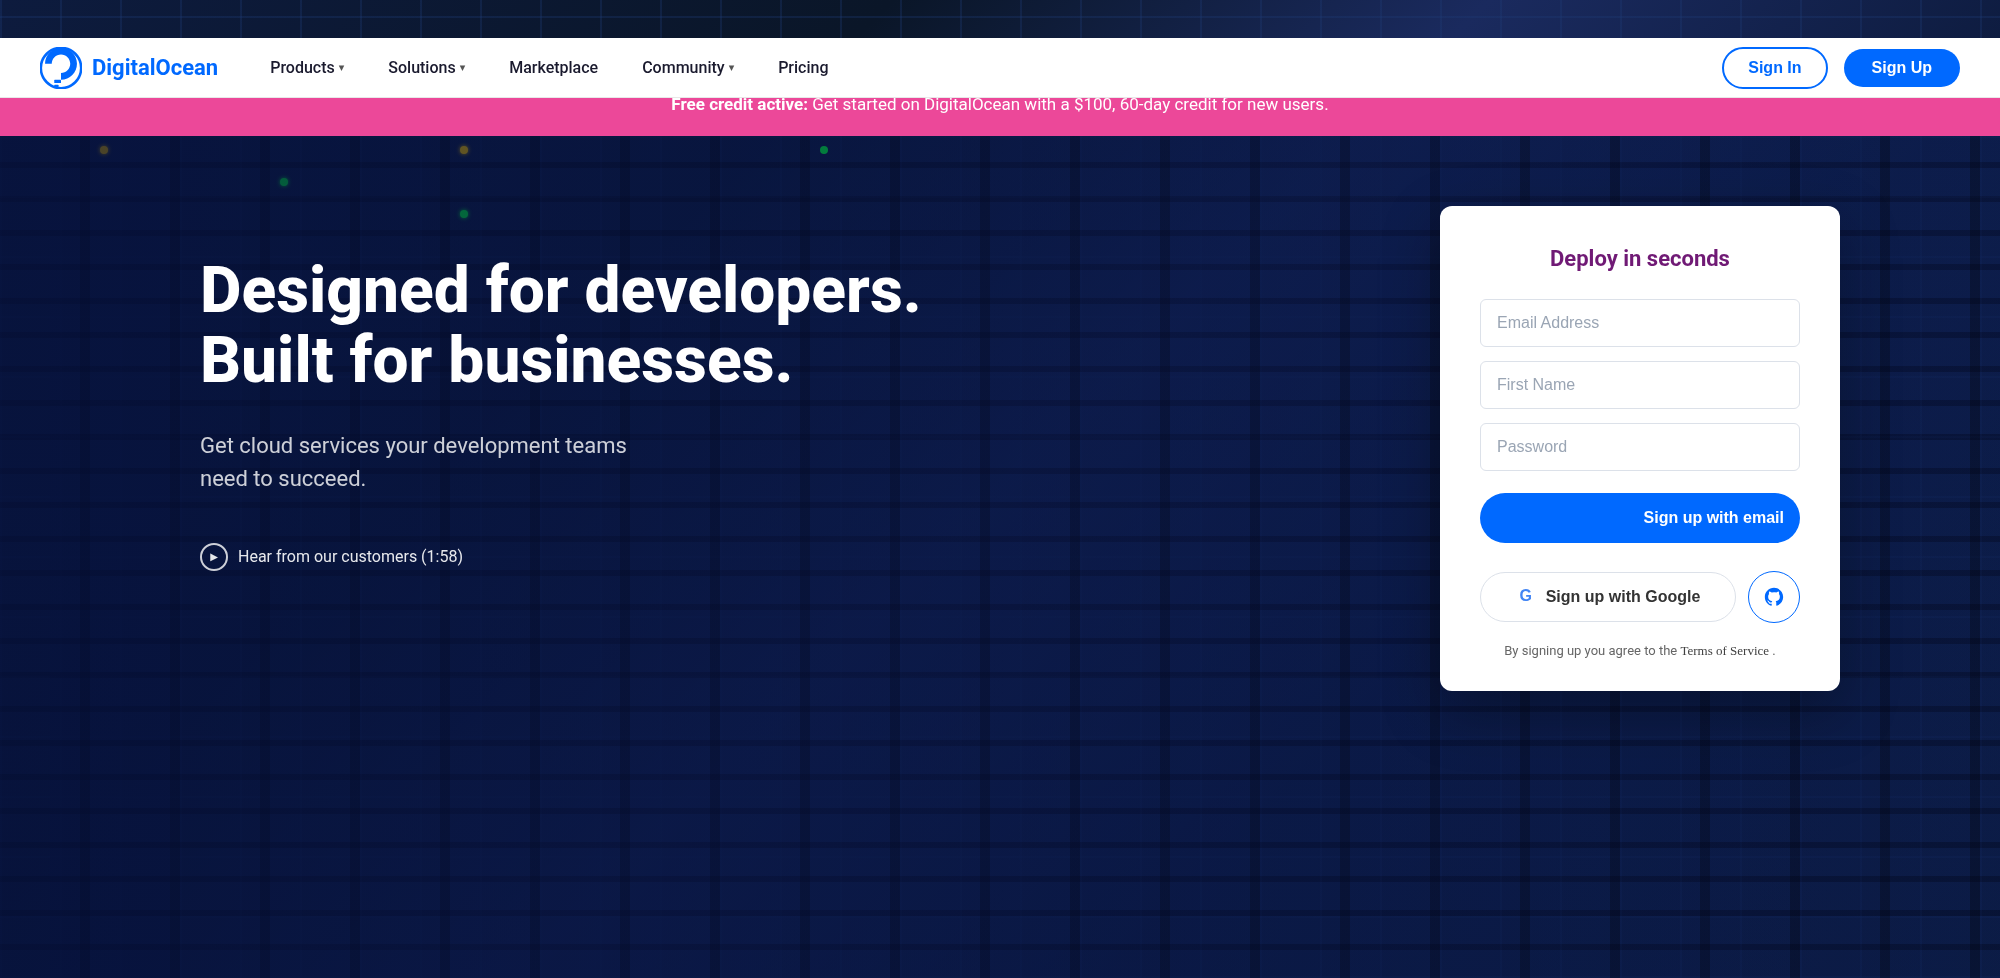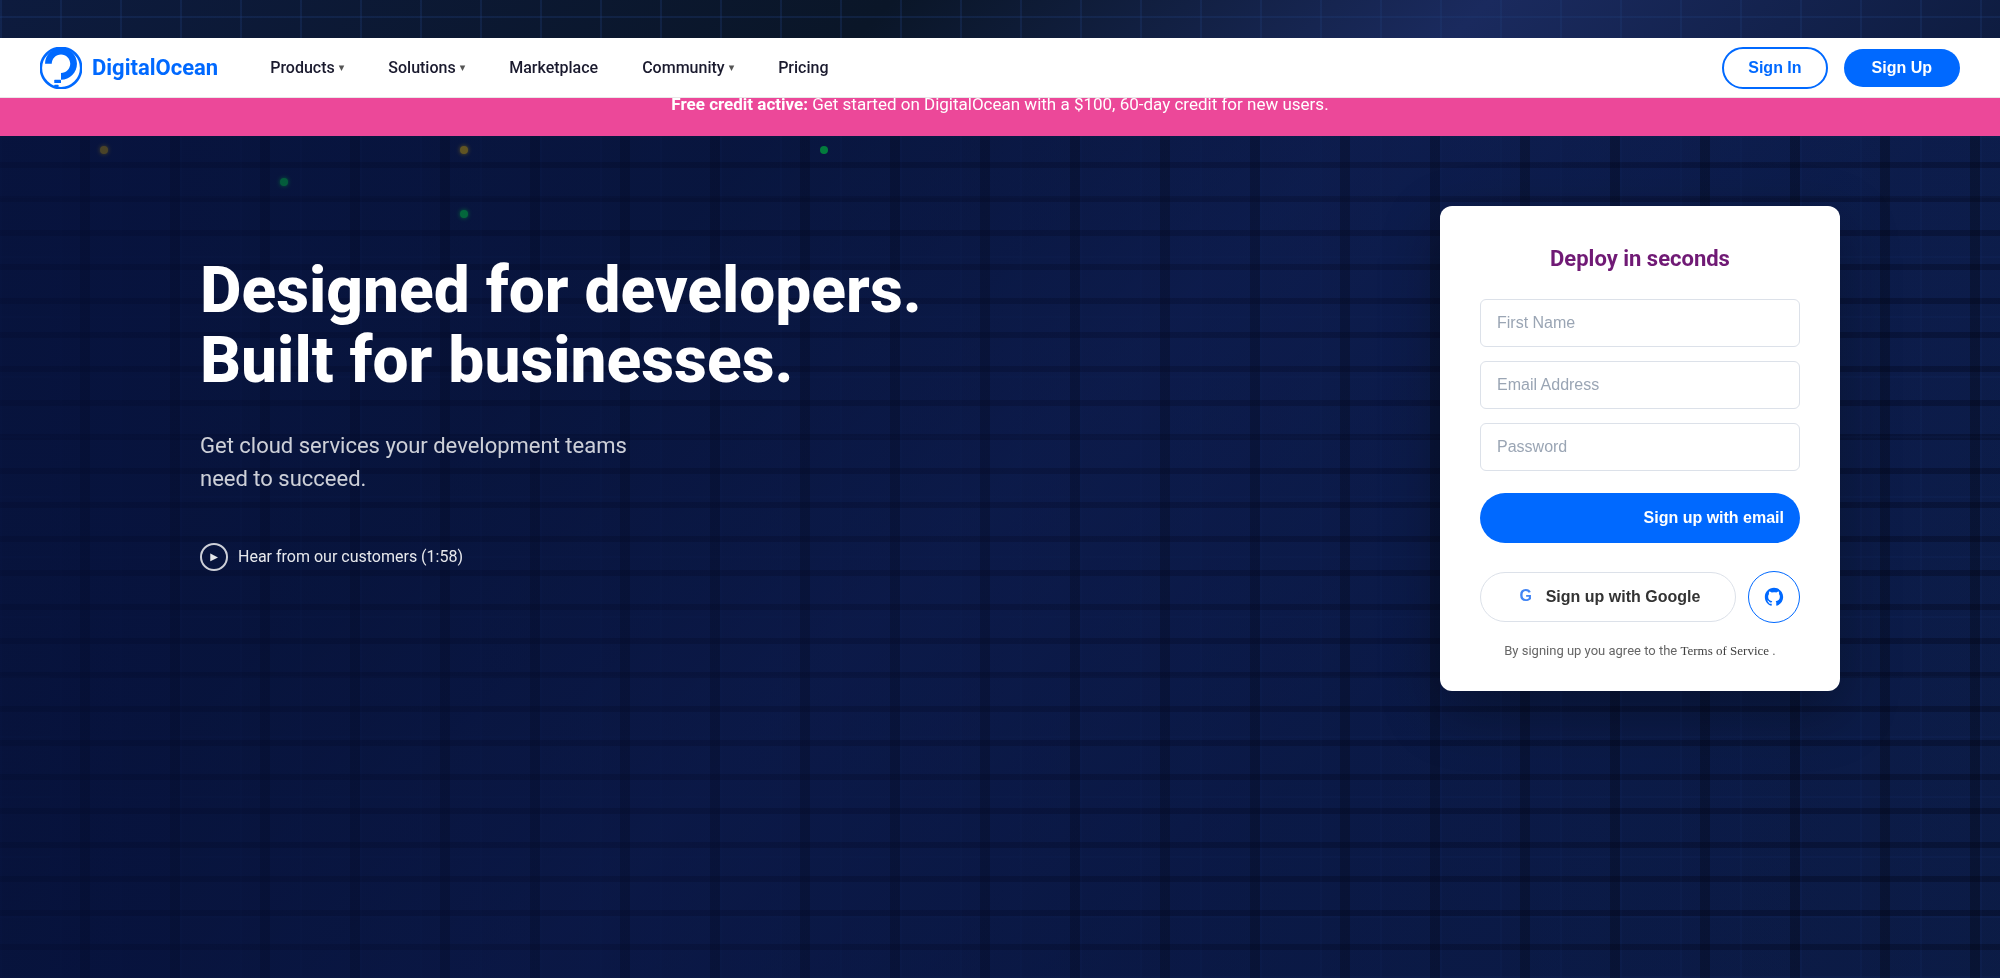--- a/index.html
+++ b/index.html
@@ -253,25 +253,25 @@
       <a class="hero-video-link" href="#">
         <div class="play-icon">▶</div>
         <span>Hear from our customers (1:58)</span>
       </a>
     </div>
 
     <div class="signup-card">
       <h2 class="card-title">Deploy in seconds</h2>
 
       <div class="form-group">
+        <input class="form-input" type="email" placeholder="Email Address" style="">
+      </div>
+
+      <div class="form-group">
         <input class="form-input" type="text" placeholder="First Name" style="">
-      </div>
-
-      <div class="form-group">
-        <input class="form-input" type="email" placeholder="Email Address" style="">
       </div>
 
       <div class="form-group">
         <input class="form-input" type="password" placeholder="Password" style="">
       </div>
 
       <button class="btn-email-signup">Sign up with email</button>
 
       <div class="social-buttons">
         <button class="btn-google">

